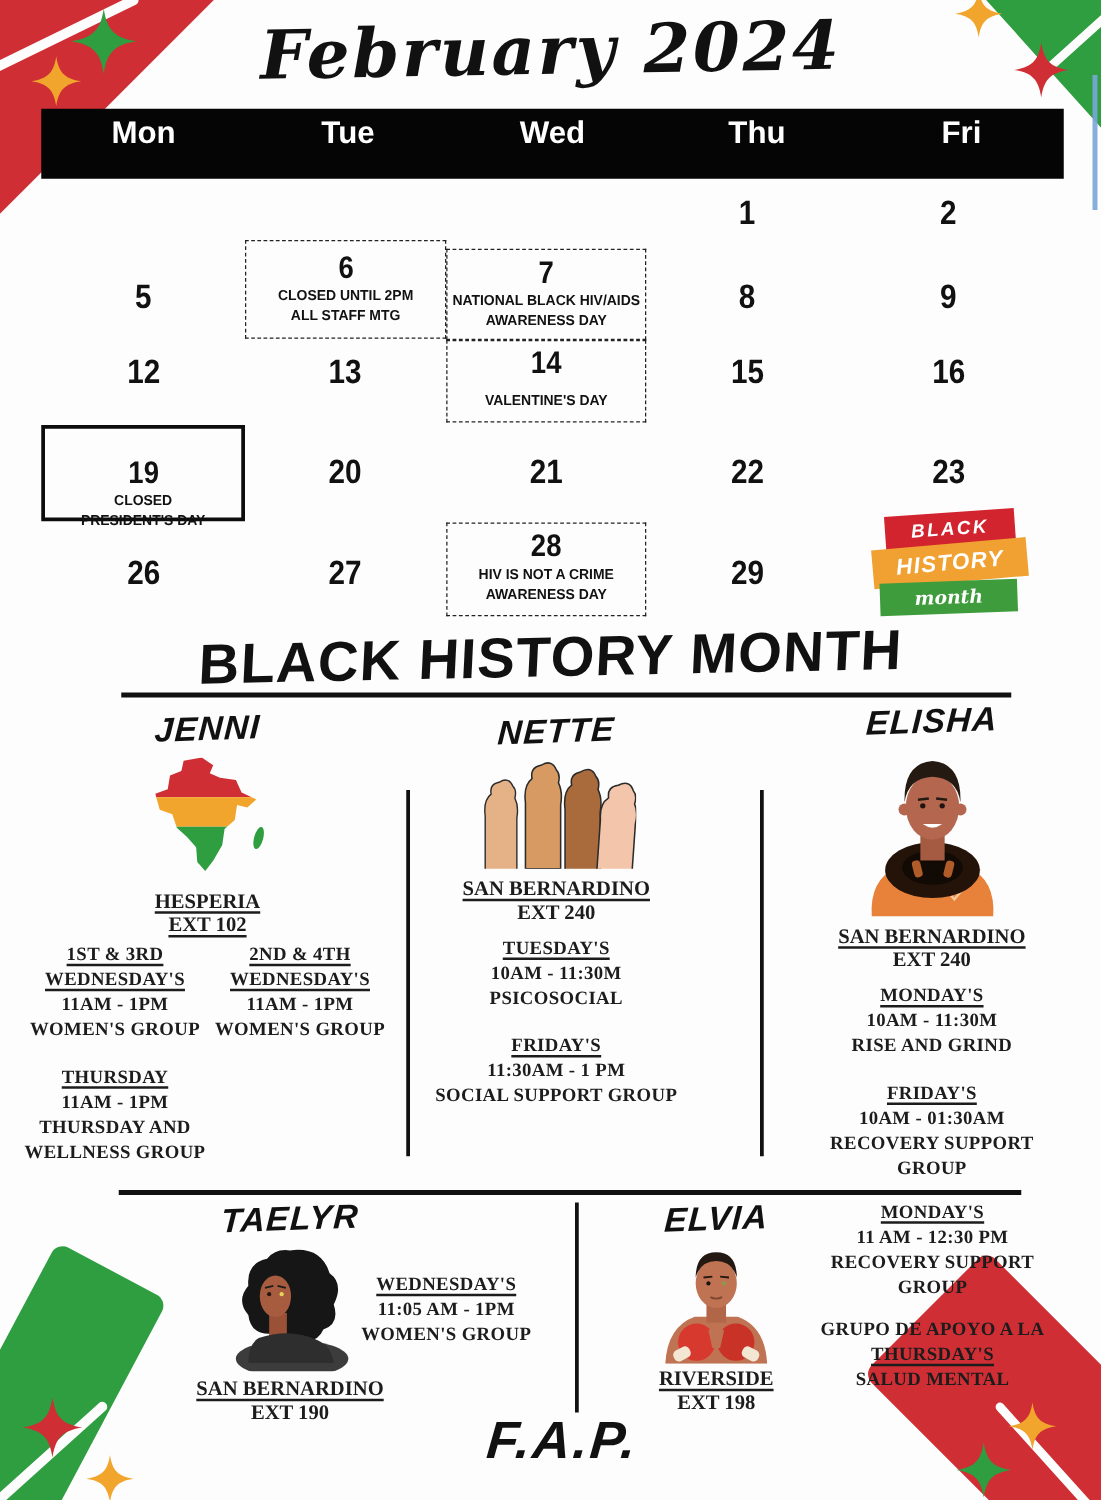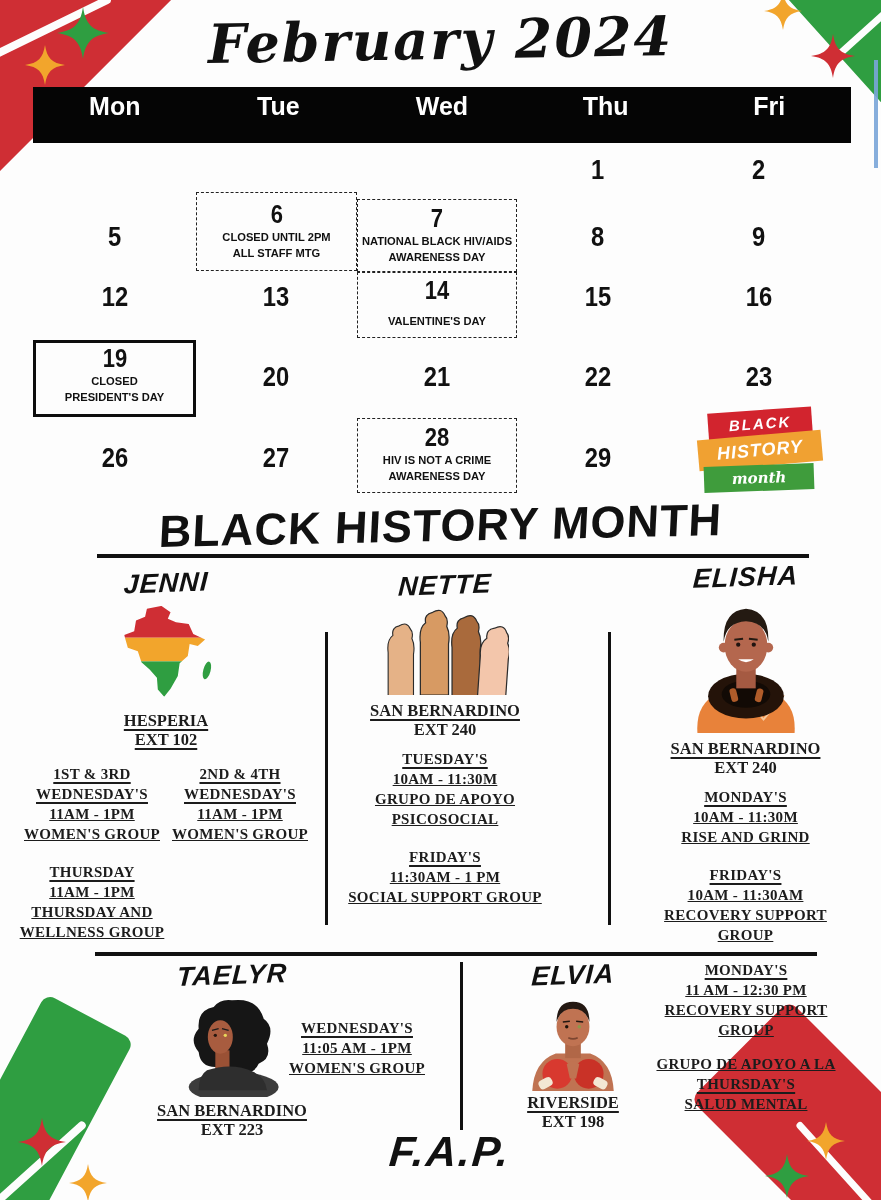--- a/index.html
+++ b/index.html
@@ -27,21 +27,21 @@
   
   .banner{position:absolute;display:flex;align-items:center;justify-content:center;color:#fff;
     font-weight:900;font-style:italic;}
   
   .big-title{position:absolute;left:0;top:500px;width:881px;text-align:center;font-size:45px;
     font-weight:900;letter-spacing:1px;transform:rotate(-1.2deg) skewX(-4deg);}
   .rule{position:absolute;background:#111;}
   .brush-name{text-align:center;font-weight:900;font-style:italic;font-size:27px;
     transform:skewX(-5deg) rotate(-2deg);letter-spacing:1px;}
   .sched{font-family:"Liberation Serif",serif;font-weight:bold;font-size:15px;line-height:20px;
-    letter-spacing:0.3px;color:#1c1c1c;text-align:center;text-decoration:underline;}
+    letter-spacing:0.3px;color:#1c1c1c;text-align:center;}
   .loc{font-family:"Liberation Serif",serif;font-weight:bold;font-size:16.5px;line-height:19px;
     color:#1c1c1c;text-align:center;}
   .u{text-decoration:underline;text-underline-offset:3px;text-decoration-thickness:1.5px;}
   .col{position:absolute;}
   .icon-block{display:block;margin:6px auto 0;}
   .fap{position:absolute;left:0;top:1128px;width:900px;text-align:center;font-weight:900;
     font-style:italic;font-size:42px;transform:skewX(-5deg);letter-spacing:2px;}
   .vdiv{position:absolute;background:#111;width:2.5px;}
   .edge-blue{position:absolute;left:874px;top:60px;width:4px;height:108px;background:#7aa5d8;opacity:.9;}
 </style>
@@ -132,21 +132,21 @@
     <div class="n">7</div>
     <div class="t">NATIONAL BLACK HIV/AIDS</div>
     <div class="t">AWARENESS DAY</div>
   </div>
 
   <div class="evbox" style="left:357px;top:272px;width:160px;height:66px;padding-top:2px">
     <div class="n">14</div>
     <div class="t" style="margin-top:8px">VALENTINE'S DAY</div>
   </div>
 
-  <div class="evbox solid" style="left:33px;top:340px;width:163px;height:77px;padding-top:0">
+  <div class="evbox solid" style="left:33px;top:340px;width:163px;height:77px;padding-top:20px">
     <div class="n">19</div>
     <div class="t">CLOSED</div>
     <div class="t">PRESIDENT'S DAY</div>
   </div>
 
   <div class="evbox" style="left:357px;top:418px;width:160px;height:75px;padding-top:3px">
     <div class="n">28</div>
     <div class="t">HIV IS NOT A CRIME</div>
     <div class="t">AWARENESS DAY</div>
   </div>
@@ -173,21 +173,21 @@
         </defs>
       <g clip-path="url(#africaClip)">
         <rect x="0" y="0" width="110" height="36" fill="#cf2e34"></rect>
         <rect x="0" y="36" width="110" height="26" fill="#f2a52c"></rect>
         <rect x="0" y="62" width="110" height="48" fill="#2f9e41"></rect>
       </g>
       <ellipse cx="100" cy="72" rx="4" ry="10" fill="#2f9e41" transform="rotate(15 100 72)"></ellipse>
     </svg>
     <div class="loc u" style="margin-top:6px">HESPERIA</div>
     <div class="loc u">EXT 102</div>
-    <div style="display:flex;margin-top:15px">
+    <div style="display:flex;margin-top:5px">
       <div style="width:50%">
         <div class="sched u">1ST &amp; 3RD</div>
         <div class="sched u">WEDNESDAY'S</div>
         <div class="sched">11AM - 1PM</div>
         <div class="sched">WOMEN'S GROUP</div>
       </div>
       <div style="width:50%">
         <div class="sched u">2ND &amp; 4TH</div>
         <div class="sched u">WEDNESDAY'S</div>
         <div class="sched">11AM - 1PM</div>
@@ -216,21 +216,20 @@
       </g>
       <g transform="translate(104,18) rotate(4 20 40)">
         <path d="M6 84 L6 38 Q4 24 12 18 Q10 8 20 6 Q30 0 34 10 Q38 14 36 22 Q40 30 38 40 L38 84 Z" fill="#f3c6ab" stroke="#2b2b2b" stroke-width="1.4"></path>
       </g>
     </svg>
     <div class="loc u" style="margin-top:6px">SAN BERNARDINO</div>
     <div class="loc">EXT 240</div>
     <div style="margin-top:10px">
       <div class="sched u">TUESDAY'S</div>
       <div class="sched">10AM - 11:30M</div>
-      <div class="sched">GRUPO DE APOYO</div>
       <div class="sched">PSICOSOCIAL</div>
     </div>
     <div style="margin-top:18px">
       <div class="sched u">FRIDAY'S</div>
       <div class="sched">11:30AM - 1 PM</div>
       <div class="sched">SOCIAL SUPPORT GROUP</div>
     </div>
   </div>
 
   <div class="col" style="left:618px;top:562px;width:255px">
@@ -254,21 +253,21 @@
     </svg>
     <div class="loc u" style="margin-top:4px">SAN BERNARDINO</div>
     <div class="loc">EXT 240</div>
     <div style="margin-top:10px">
       <div class="sched u">MONDAY'S</div>
       <div class="sched">10AM - 11:30M</div>
       <div class="sched">RISE AND GRIND</div>
     </div>
     <div style="margin-top:18px">
       <div class="sched u">FRIDAY'S</div>
-      <div class="sched">10AM - 11:30AM</div>
+      <div class="sched">10AM - 01:30AM</div>
       <div class="sched">RECOVERY SUPPORT</div>
       <div class="sched">GROUP</div>
     </div>
   </div>
 
   <div class="rule" style="left:95px;top:952px;width:722px;height:3.5px"></div>
   <div class="vdiv" style="left:460px;top:962px;height:168px"></div>
 
   <div class="col" style="left:148px;top:960px;width:168px">
     <div class="brush-name">TAELYR</div>
@@ -276,21 +275,21 @@
       <ellipse cx="72" cy="108" rx="54" ry="18" fill="#3c3c3c"></ellipse>
       <path d="M70 4 Q100 0 108 26 Q122 36 112 56 Q118 74 102 80 Q96 94 80 90 Q60 98 50 84 Q32 84 30 66 Q18 52 30 38 Q28 16 48 12 Q56 2 70 4 Z" fill="#161616"></path>
       <rect x="50" y="64" width="17" height="26" fill="#9a5135"></rect>
       <ellipse cx="56" cy="48" rx="15" ry="20" fill="#a85c3f"></ellipse>
       <circle cx="50" cy="46" r="2" fill="#26160e"></circle>
       <circle cx="62" cy="46" r="2" fill="#e8d65a"></circle>
       <path d="M46 40 L54 38 M58 38 L66 40" stroke="#1b1b1b" stroke-width="1.6"></path>
       <path d="M40 88 Q70 78 96 90 Q110 96 112 112 L30 112 Q30 94 40 88 Z" fill="#2e2e2e"></path>
     </svg>
     <div class="loc u" style="margin-top:4px">SAN BERNARDINO</div>
-    <div class="loc">EXT 223</div>
+    <div class="loc">EXT 190</div>
   </div>
 
   <div class="col" style="left:267px;top:1018px;width:180px">
     <div class="sched u">WEDNESDAY'S</div>
     <div class="sched">11:05 AM - 1PM</div>
     <div class="sched">WOMEN'S GROUP</div>
   </div>
 
   <div class="col" style="left:493px;top:960px;width:160px">
     <div class="brush-name">ELVIA</div>

